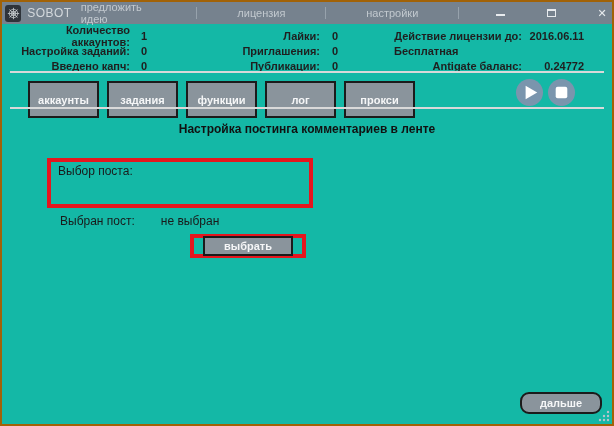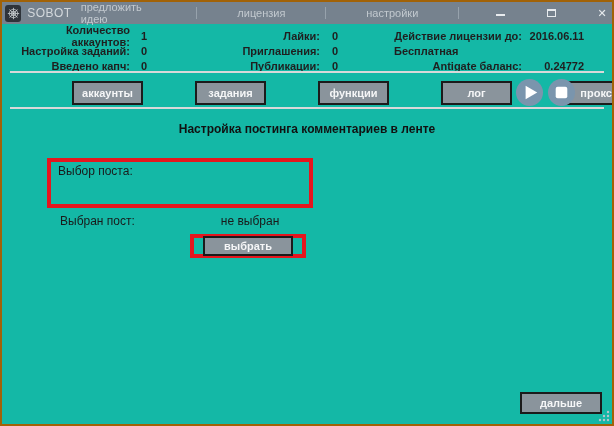--- a/index.html
+++ b/index.html
@@ -44,21 +44,21 @@
 
   .sep-line{ position:absolute; left:8px; right:8px; height:2px; background:#d9d9d9; }
   .sep1{ top:69px; } .sep2{ top:105px; }
 
   
   .tabs{ position:absolute; left:26px; top:79px; display:flex; gap:8px; }
   .gray-btn{
     background:#8a949c; border:2px solid #1b1b1b; color:#f5f6f7;
     font-family:inherit; font-size:11px; font-weight:bold; cursor:pointer;
   }
-  .tab-btn{ width:71px; height:24px;margin-left:44px; }
+  .tab-btn{ width:71px; height:37px; }
 
   .run-controls{ position:absolute; left:513px; top:76px; display:flex; gap:3px; }
   .run-btn{ width:29px; height:29px; cursor:pointer; }
 
   
   .content-title{
     position:absolute; top:120px; left:0; width:100%;
     text-align:center; font-size:12px; font-weight:bold; color:#111;
   }
 
@@ -74,28 +74,28 @@
   }
   .combo-text{
     flex:1; margin:2px; border:1px dotted #9a9a9a; padding:1px 3px;
     font-size:11px; font-weight:bold; color:#1a1a1a; white-space:nowrap; overflow:hidden;
   }
   .combo-arrow{
     width:17px; display:flex; align-items:center; justify-content:center;
     border-left:1px solid #cccccc; font-size:8px; color:#333;
   }
 
-  .chosen-row{ position:absolute; left:58px; top:212px; font-size:12px; color:#1a1a1a; display:flex;gap:44px; }
-  .chosen-value{ margin-left:42px; }
+  .chosen-row{ position:absolute; left:58px; top:212px; font-size:12px; color:#1a1a1a; display:flex; }
+  .chosen-value{ margin-left:26px; }
 
   .hl-choose{ left:188px; top:232px; width:116px; height:24px;
     display:flex; align-items:center; justify-content:center; }
   .choose-btn{ width:90px; height:20px; }
 
-  .next-btn{ position:absolute; left:518px; top:390px; width:82px; height:22px; }
+  .next-btn{ position:absolute; left:518px; top:390px; width:82px; height:22px;border-radius:9px; }
 
   .resize-grip{ position:absolute; right:2px; bottom:2px; }
 </style>
 </head>
 <body>
 
 <div class="window">
 
   <div class="titlebar">
     <div class="app-icon">

